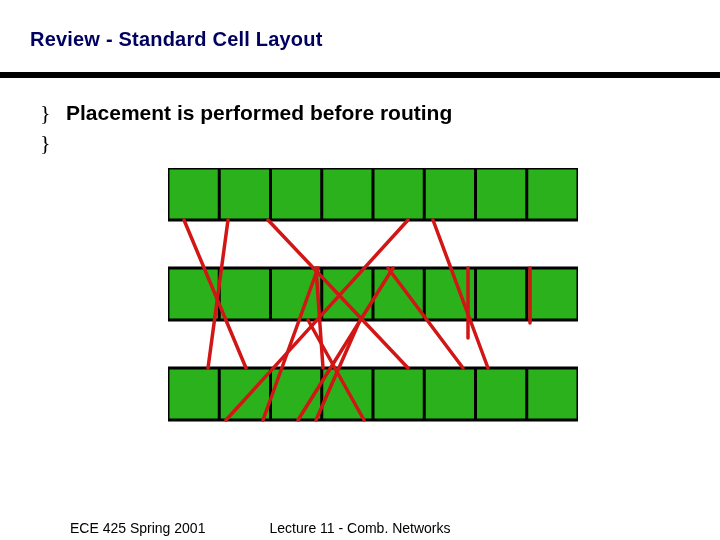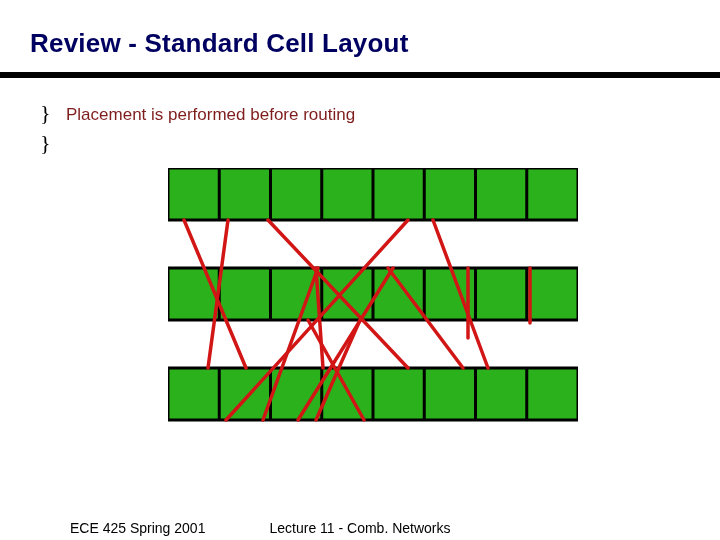--- a/index.html
+++ b/index.html
@@ -15,21 +15,21 @@
   .slide {
     position: relative;
     width: 720px;
     height: 540px;
     box-sizing: border-box;
   }
   .title {
     position: absolute;
     top: 28px;
     left: 30px;
-    font-size: 26px;
+    font-size: 20px;
     font-weight: bold;
     color: #000060;
     letter-spacing: 0.2px;
   }
   .title-underline {
     position: absolute;
     top: 72px;
     left: 0;
     width: 720px;
     height: 6px;
@@ -47,23 +47,23 @@
     margin-bottom: 4px;
   }
   .bullet .glyph {
     width: 26px;
     font-family: "Times New Roman", serif;
     font-size: 22px;
     color: #000;
     text-align: left;
   }
   .bullet .text {
-    font-size: 17px;
-    font-weight: normal;
-    color: #7f1d1d;
+    font-size: 21px;
+    font-weight: bold;
+    color: #000000;
   }
   .diagram {
     position: absolute;
     left: 168px;
     top: 168px;
     width: 410px;
     height: 290px;
   }
   .footer {
     position: absolute;

